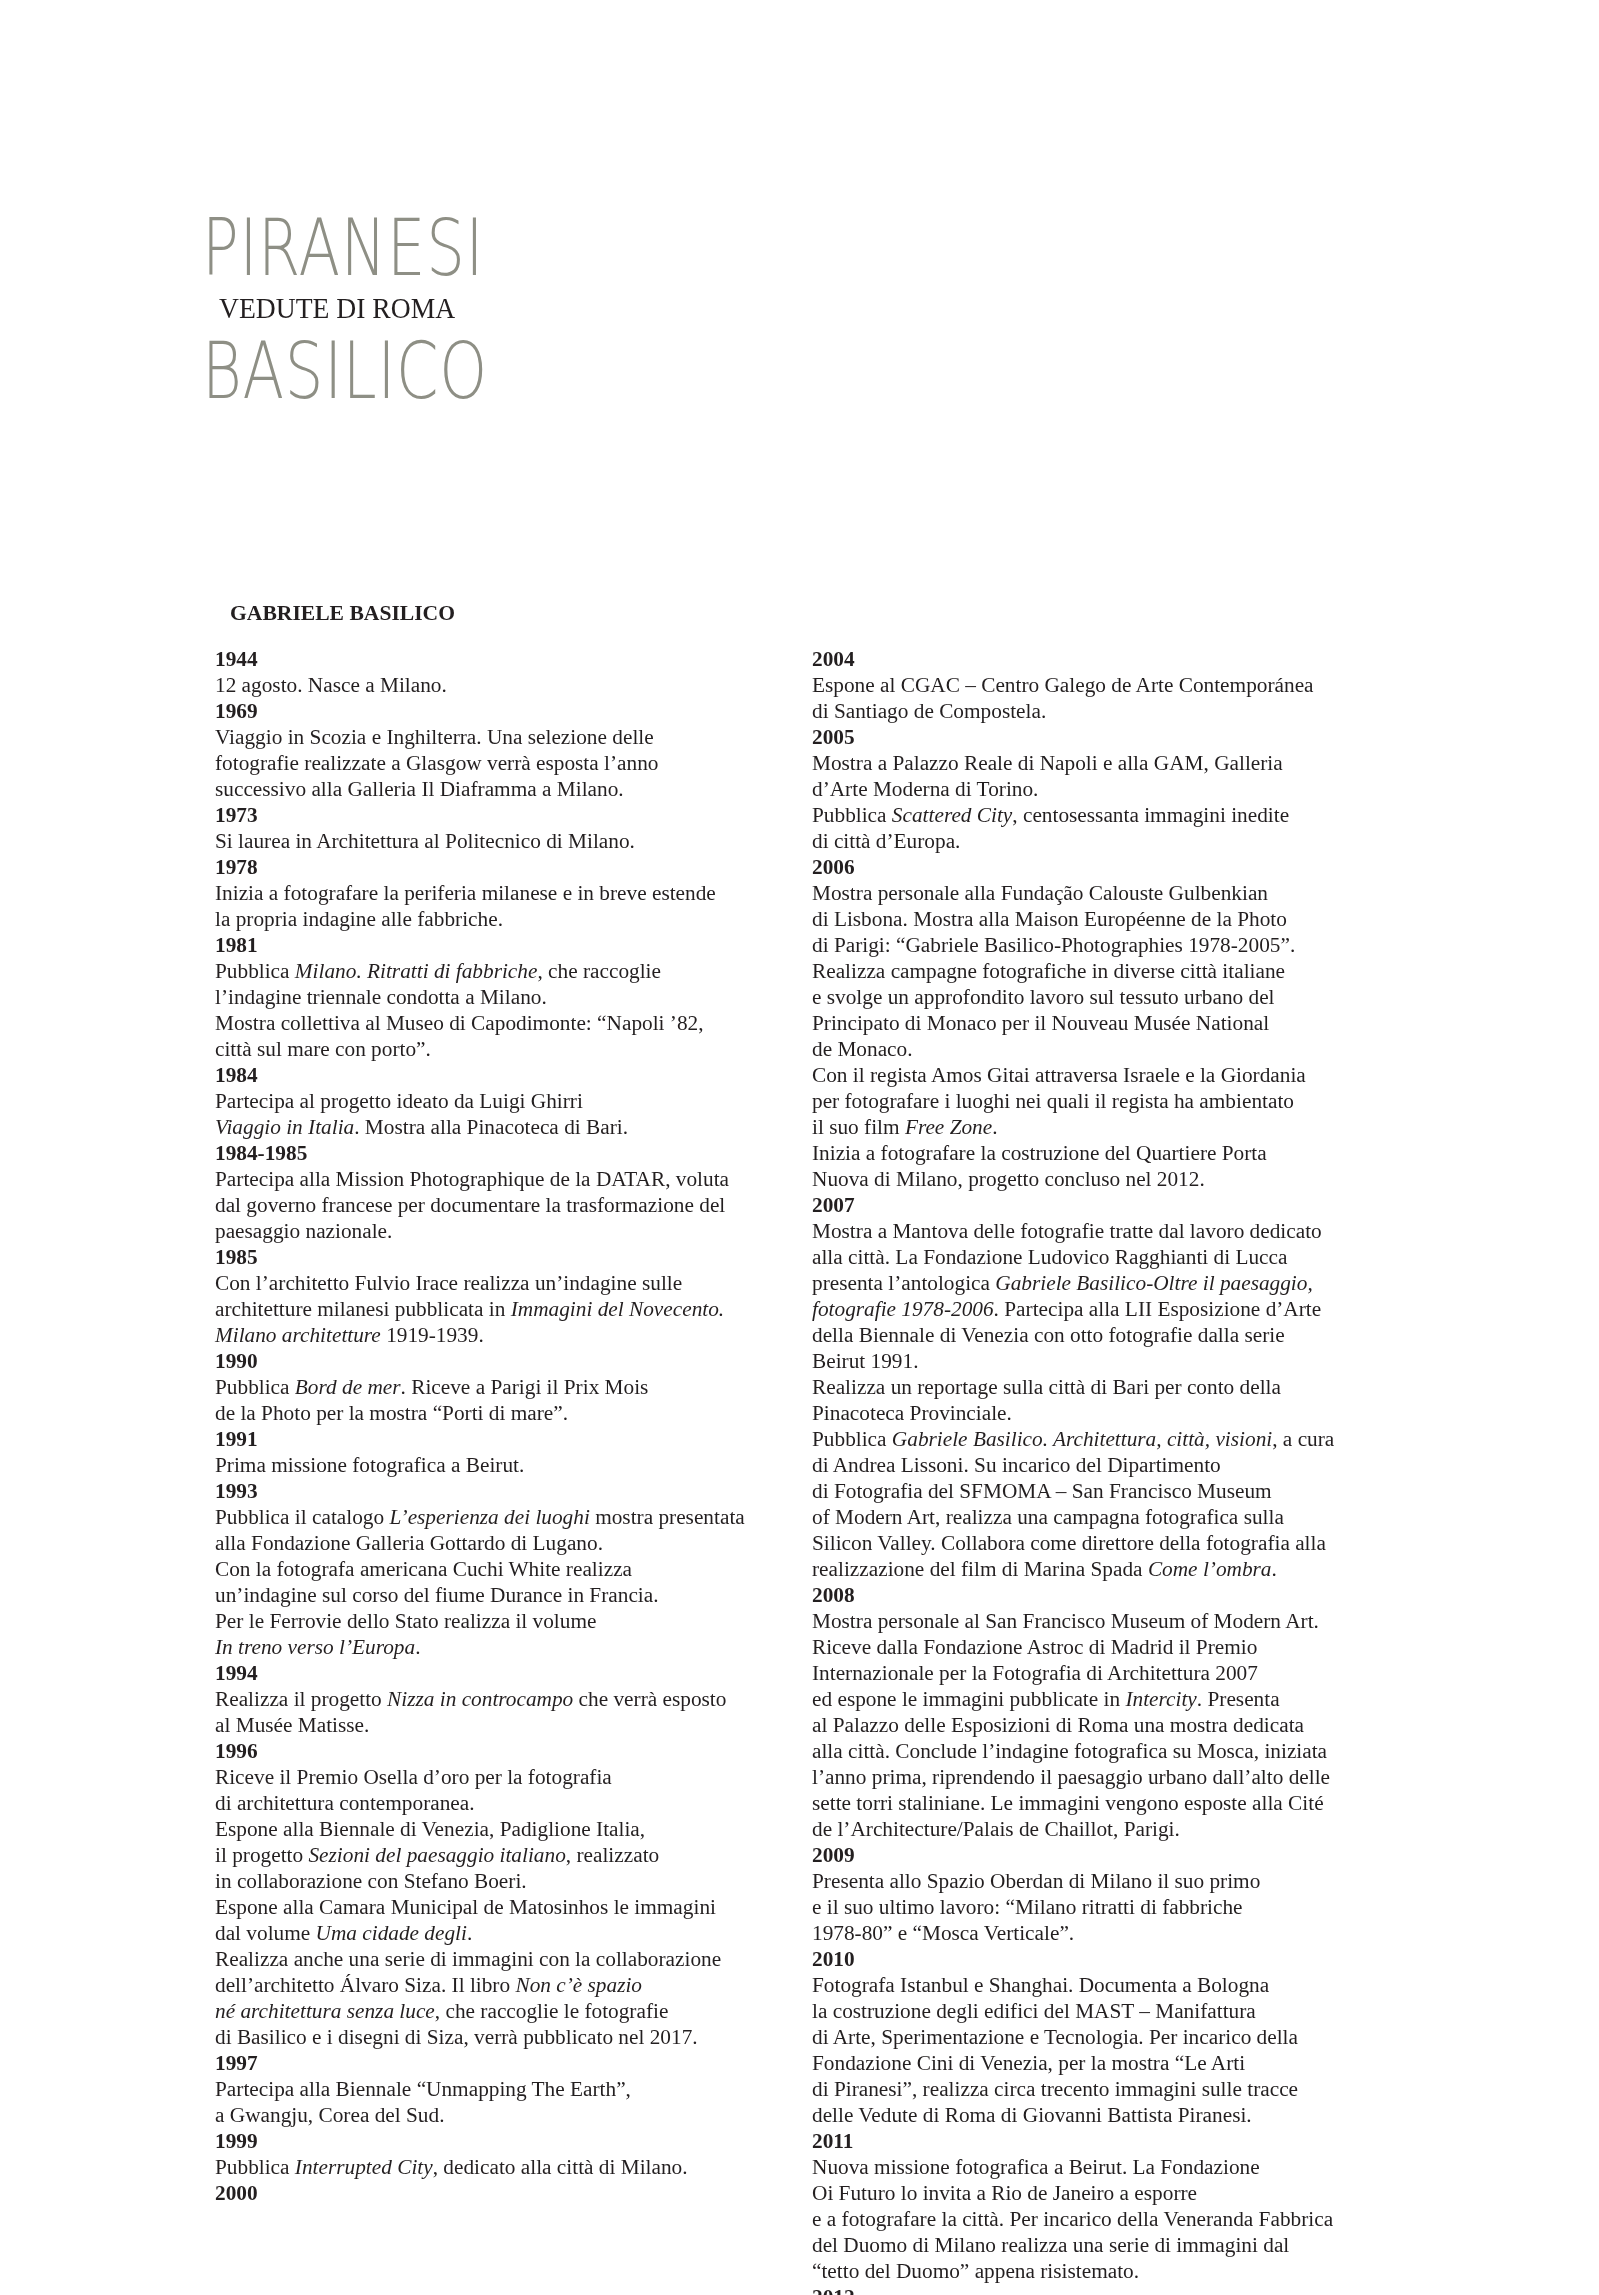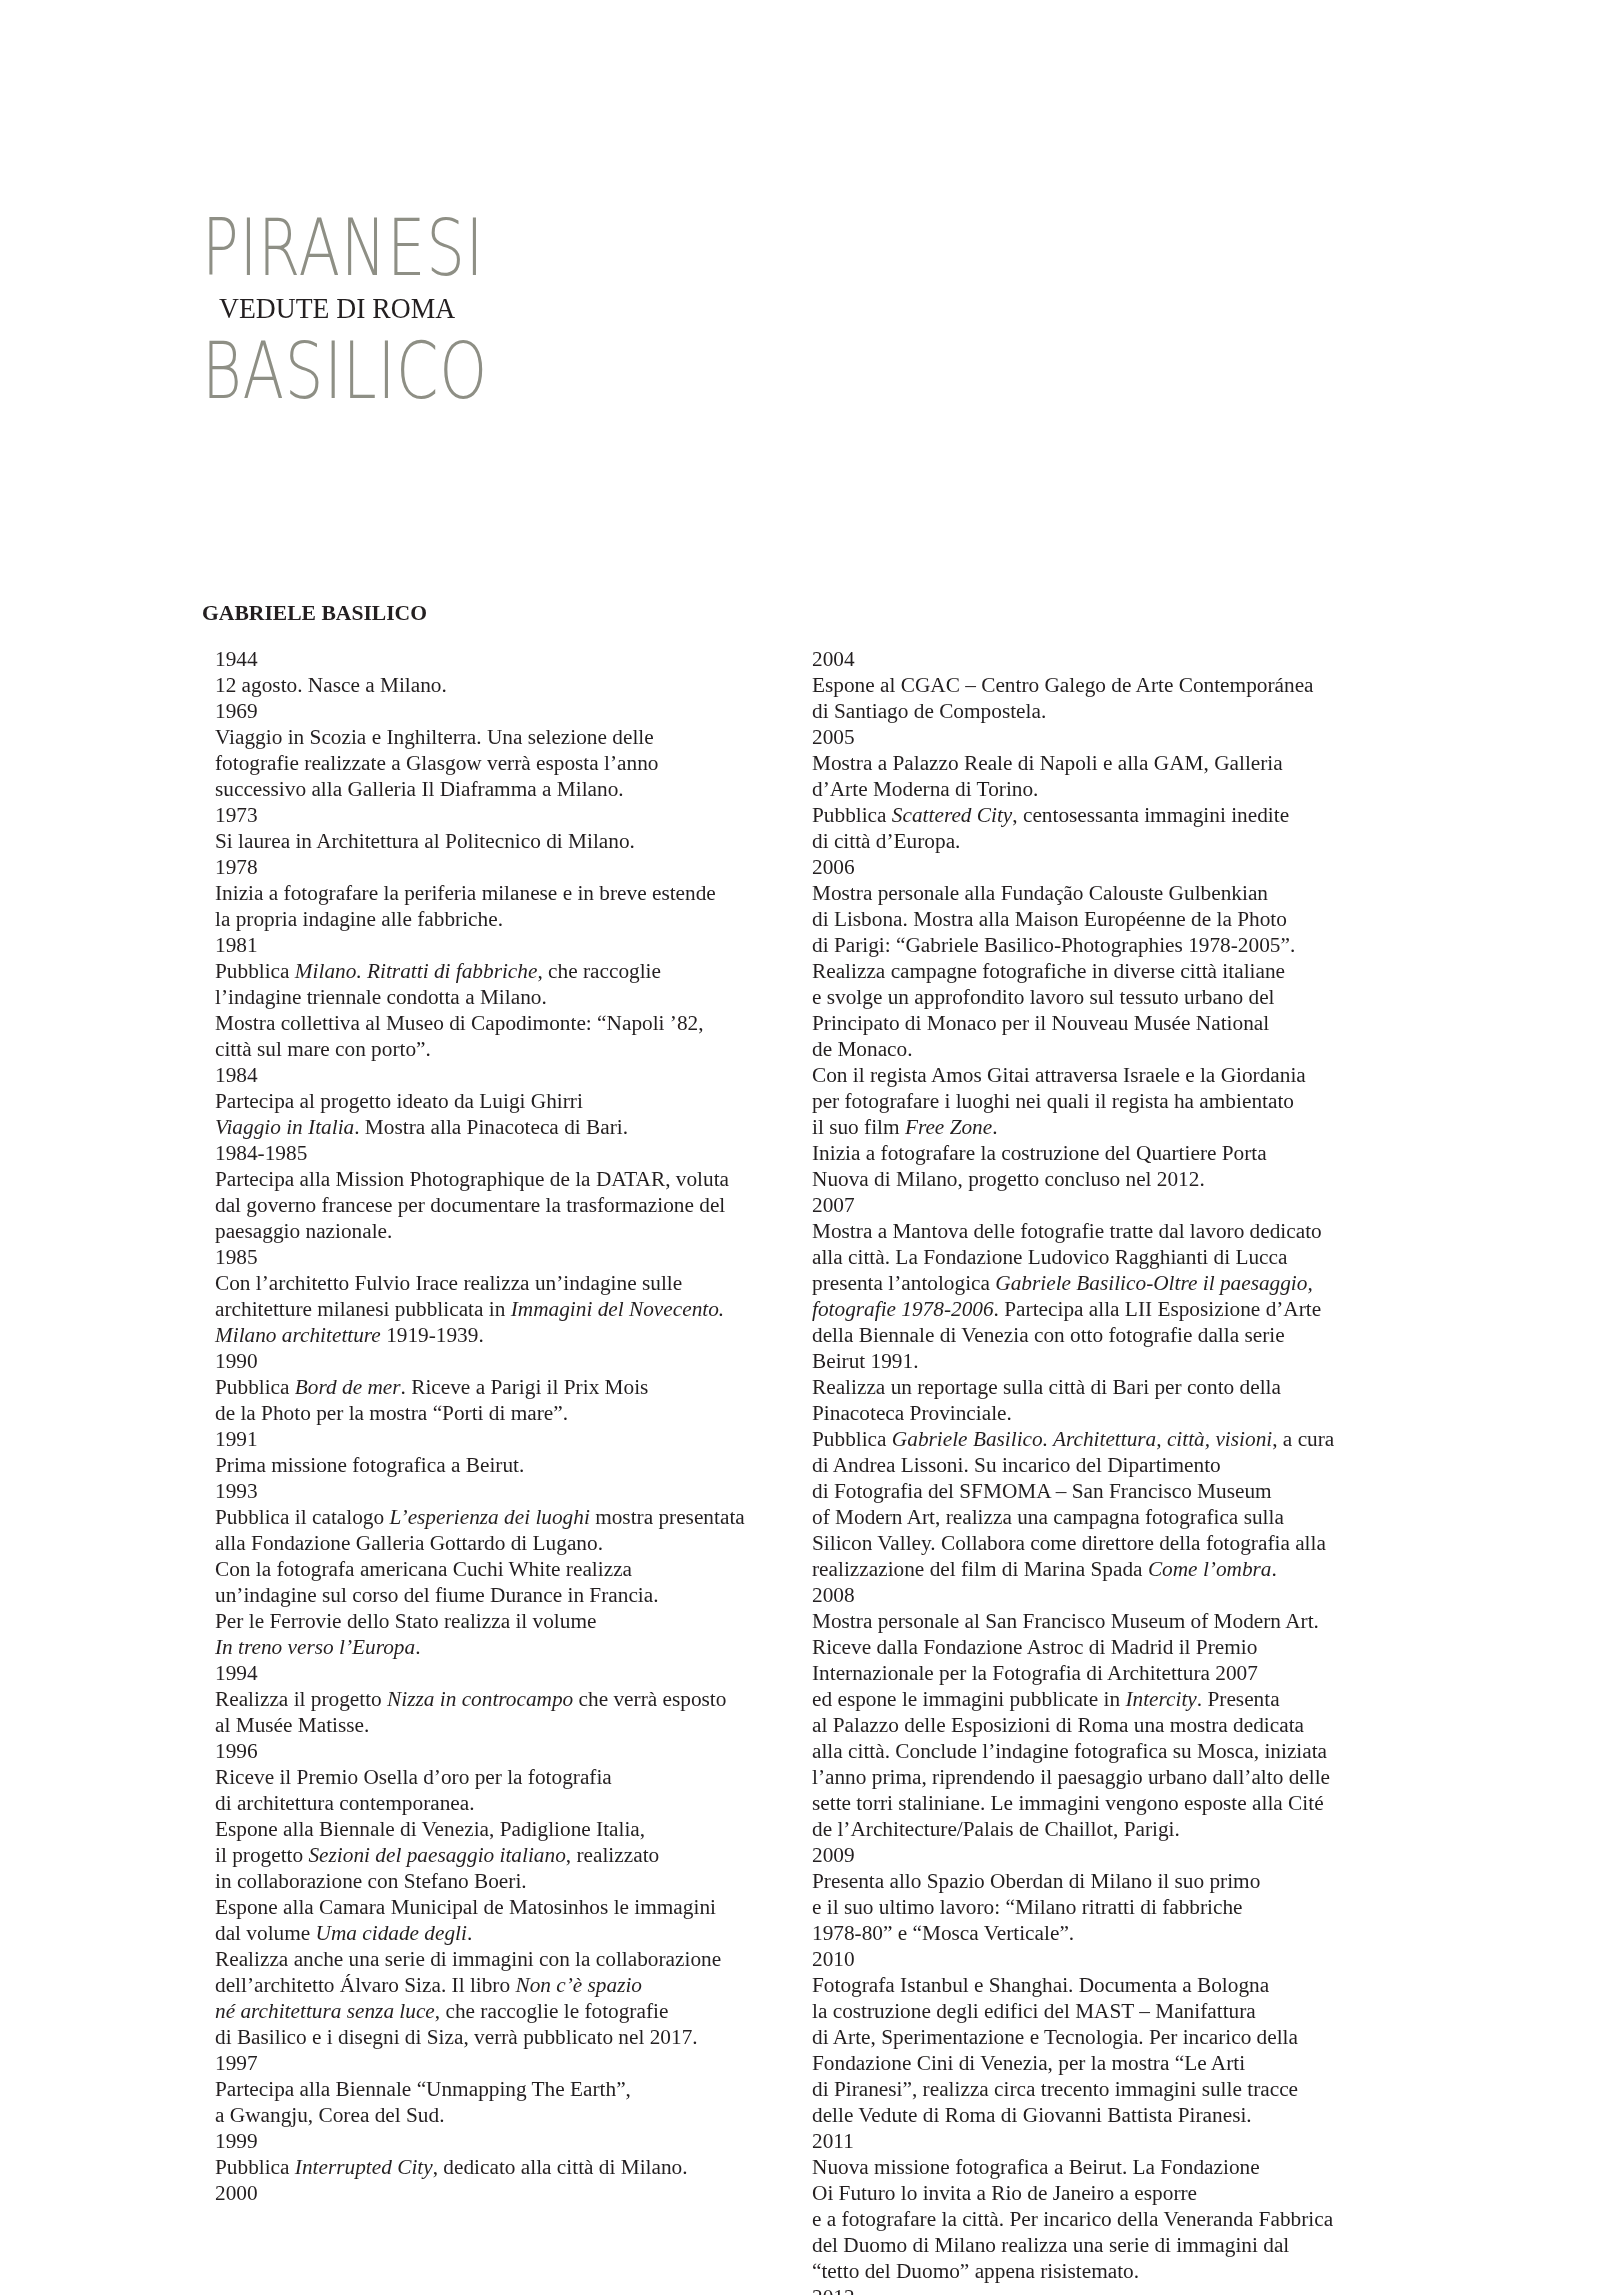--- a/index.html
+++ b/index.html
@@ -6,26 +6,26 @@
   body { width: 1600px; height: 3087px; position: relative; overflow: hidden;
          font-family: "Liberation Serif", "DejaVu Serif", serif; color: #231f20; }
   .title-block { position: absolute; left: 202px; top: 209px; }
   .big { font-family: "DejaVu Sans", "Liberation Sans", sans-serif; font-weight: 200;
          color: #8e8f85; font-size: 78px; line-height: 1; letter-spacing: 0.9px;
          transform: scaleX(0.78); transform-origin: left top; white-space: nowrap; }
   .big.t1 { position: absolute; left: 0; top: 0; }
   .sub { position: absolute; left: 17.4px; top: 82px; font-size: 30px; color: #231f20;
          white-space: nowrap; transform: scaleX(0.92); transform-origin: left top; }
   .big.t2 { position: absolute; left: 0; top: 123px; }
-  .author { position: absolute; left: 202px; top: 601px; font-size: 21.6px; font-weight: bold;
+  .author { position: absolute; left: 230px; top: 601px; font-size: 21.6px; font-weight: bold;
             letter-spacing: 0px; white-space: nowrap; }
   .col { position: absolute; top: 646px; width: 597px; font-size: 21.3px; line-height: 26px; }
   .col.left { left: 215px; }
   .col.right { left: 812px; }
-  .entry .year { font-weight: normal; display: block; }
+  .entry .year { font-weight: bold; display: block; }
   .entry .para { display: block; white-space: pre-line; }
   .para i { font-style: italic; }
 </style>
 </head>
 <body>
 
 <div class="title-block">
   <div class="big t1">PIRANESI</div>
   <div class="sub">VEDUTE DI ROMA</div>
   <div class="big t2">BASILICO</div>

